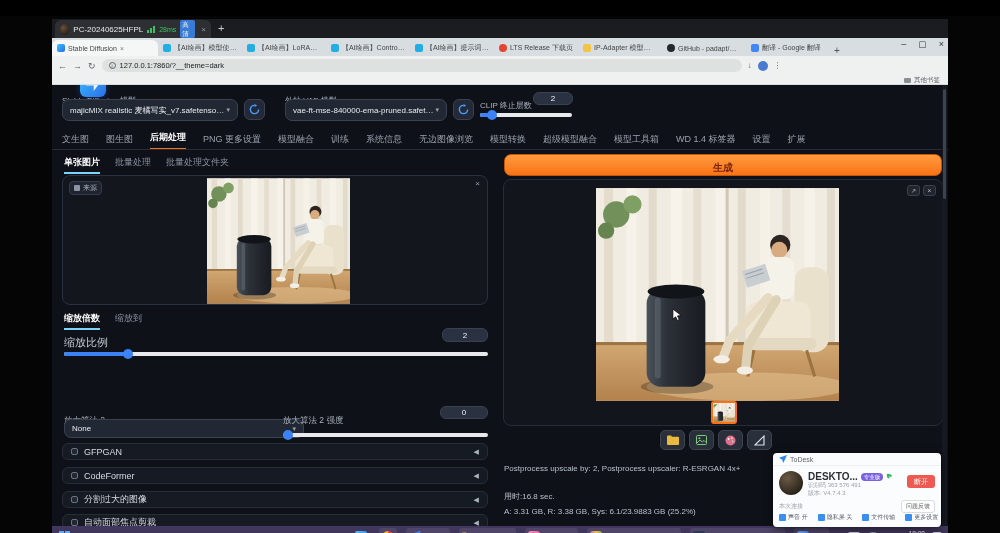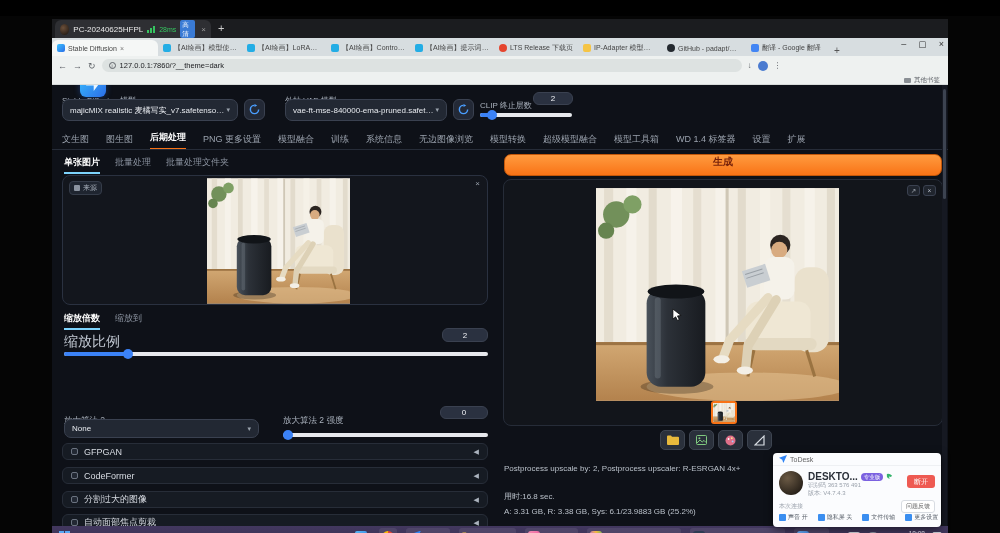--- a/index.html
+++ b/index.html
@@ -56,21 +56,21 @@
   .subtabs{display:flex;gap:15px;}
   .stab{font-size:9px;color:#8b93a0;padding-bottom:3px;white-space:nowrap;}
   .stab.sel{color:#fff;font-weight:bold;border-bottom:2px solid #7dd3fc;}
   .panel{background:#13161d;border:1px solid #2a3140;border-radius:8px;}
   .chip{display:flex;align-items:center;gap:3px;background:#1f2530;border:1px solid #353c49;border-radius:4px;padding:1px 4px;font-size:7px;color:#aab2bd;}
   .chip .ic{width:6px;height:6px;background:#8b93a0;border-radius:1px;}
   .acc{position:absolute;left:10px;width:426px;height:17px;background:#161b23;border:1px solid #272d38;border-radius:6px;display:flex;align-items:center;gap:6px;padding:0 8px;}
   .acc .cb{width:7px;height:7px;border:1px solid #6b7380;border-radius:2px;background:#222833;}
   .acc .al{font-size:9px;color:#d7dbe2;flex:1;}
   .acc .ar{font-size:7px;color:#aab2bd;}
-  .genbtn{position:absolute;left:452px;top:69px;width:438px;height:22px;border-radius:7px;background:linear-gradient(#ff9b3f,#f97316);border:1px solid #c2570a;color:#731f0a;font-weight:bold;font-size:10px;display:flex;align-items:flex-start;justify-content:center;}
+  .genbtn{position:absolute;left:452px;top:69px;width:438px;height:22px;border-radius:7px;background:linear-gradient(#ff9b3f,#f97316);border:1px solid #c2570a;color:#731f0a;font-weight:bold;font-size:10px;display:flex;align-items:flex-end;justify-content:center;}
   .resblk{position:absolute;left:451px;top:94px;width:440px;height:247px;background:#12151b;border:1px solid #262c38;border-radius:8px;}
   .minib{width:13px;height:11px;background:#20252e;border:1px solid #3a4150;border-radius:3px;color:#b7bec8;font-size:6.5px;display:flex;align-items:center;justify-content:center;}
   .abtn{width:25px;height:20px;background:#2a303b;border:1px solid #3d4450;border-radius:5px;display:flex;align-items:center;justify-content:center;}
   .inftxt{font-size:8px;color:#b9c0c9;}
   .scroll{position:absolute;right:1px;top:0;width:5px;height:441px;background:#161922;}
   .scroll .th{position:absolute;left:1px;top:4px;width:3px;height:110px;background:#3c4350;border-radius:2px;}
   
   .taskbar{position:absolute;left:0;top:507px;width:100%;height:21px;background:linear-gradient(#453a63f2,#3a3054f2);display:flex;align-items:center;}
   .winlogo{position:absolute;left:7px;top:5px;width:11px;height:11px;display:grid;grid-template-columns:5px 5px;grid-template-rows:5px 5px;gap:1px;}
   .winlogo i{background:#57a8f5;}
@@ -325,32 +325,32 @@
         <svg class="abs" style="left:144px;top:2px" width="143" height="126" viewBox="0 0 240 210">
             <use href="#scene"></use>
           </svg>
       </div>
 
       <div class="subtabs abs" style="left:12px;top:227px">
         <span class="stab sel">缩放倍数</span>
         <span class="stab">缩放到</span>
       </div>
 
-      <div class="abs" style="left:12px;top:247px"><span class="lbl" style="font-size:14px;color:#c3cad4">缩放比例</span></div>
+      <div class="abs" style="left:12px;top:247px"><span class="lbl" style="font-size:11px;color:#c3cad4">缩放比例</span></div>
       <div class="valpill abs" style="left:390px;top:243px;width:46px;height:14px">
           <span>2</span>
         </div>
       <div class="track abs" style="left:12px;top:263px;width:424px">
         <div class="fill" style="width:15%"></div>
           <div class="knob" style="left:14%"></div>
       </div>
 
 
       <div class="abs" style="left:12px;top:324px"><span class="lbl" style="font-size:8.5px">放大算法 2</span></div>
-      <div class="dd abs" style="left:12px;top:334px;width:195px;height:19px">
+      <div class="dd abs" style="left:12px;top:334px;width:240px;height:19px">
         <span>None</span>
         <span class="car">▾</span>
       </div>
       <div class="abs" style="left:231px;top:324px"><span class="lbl" style="font-size:8.5px">放大算法 2 强度</span></div>
       <div class="valpill abs" style="left:388px;top:321px;width:48px;height:13px">
           <span>0</span>
         </div>
       <div class="track abs" style="left:231px;top:340px;width:205px">
         <div class="fill" style="width:0%"></div>
           <div class="knob" style="left:0%"></div>

